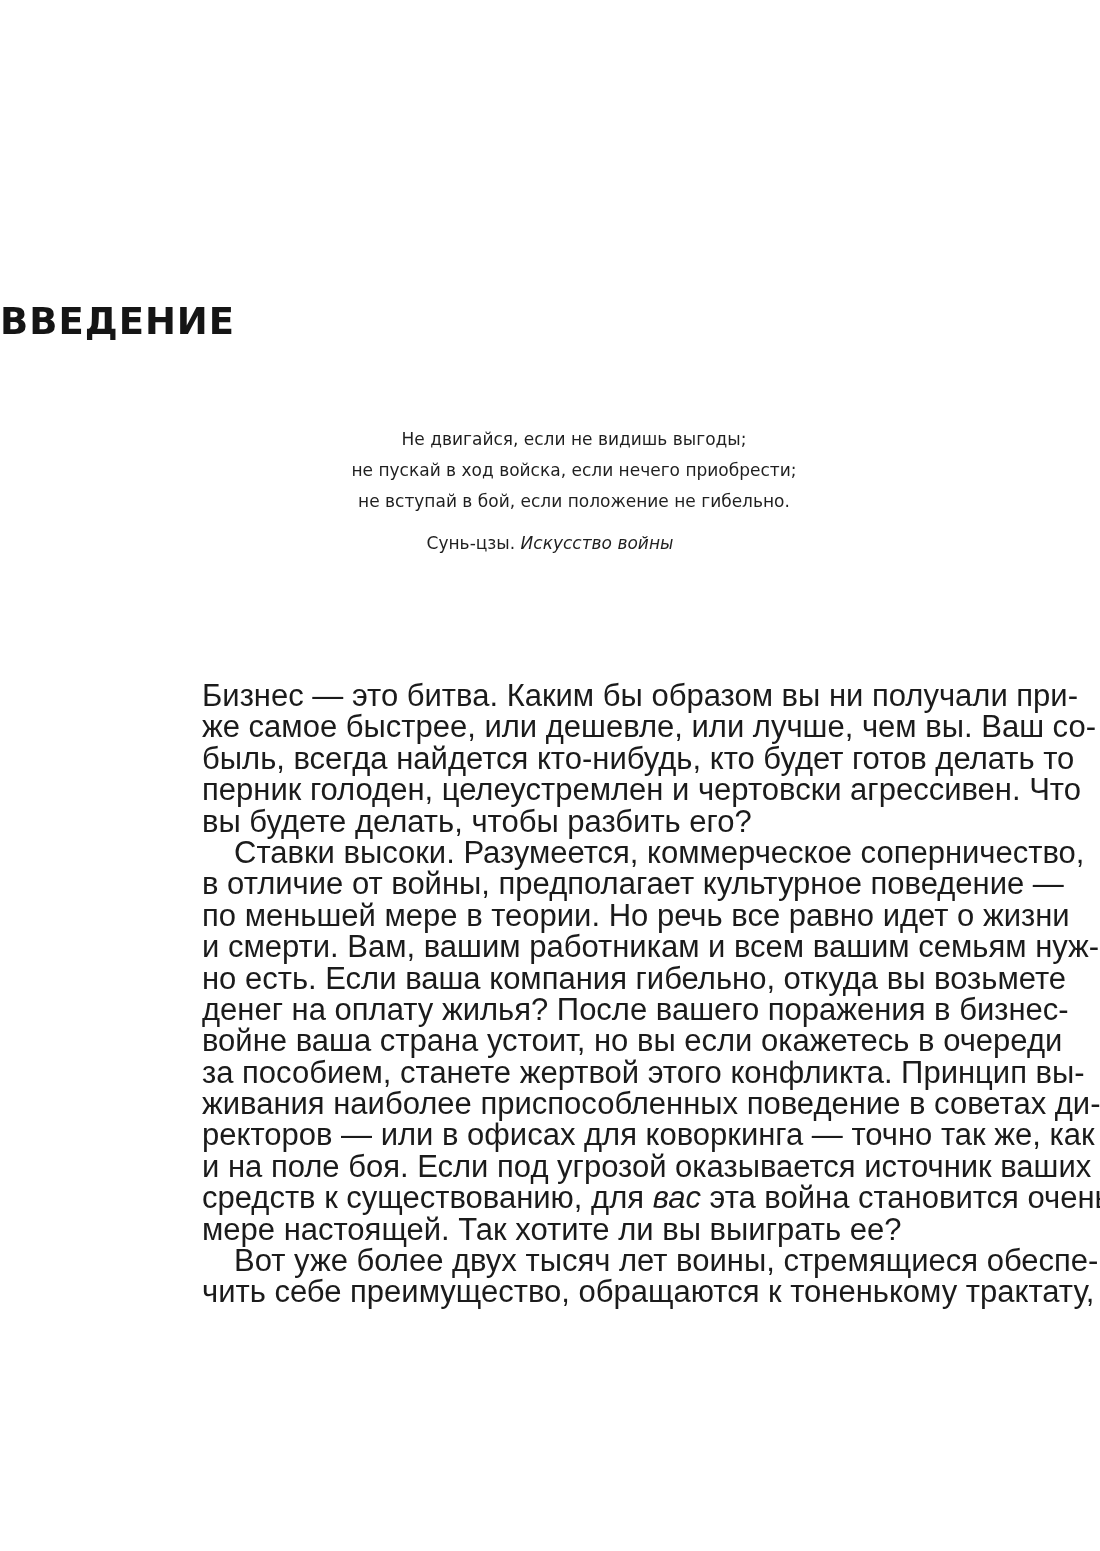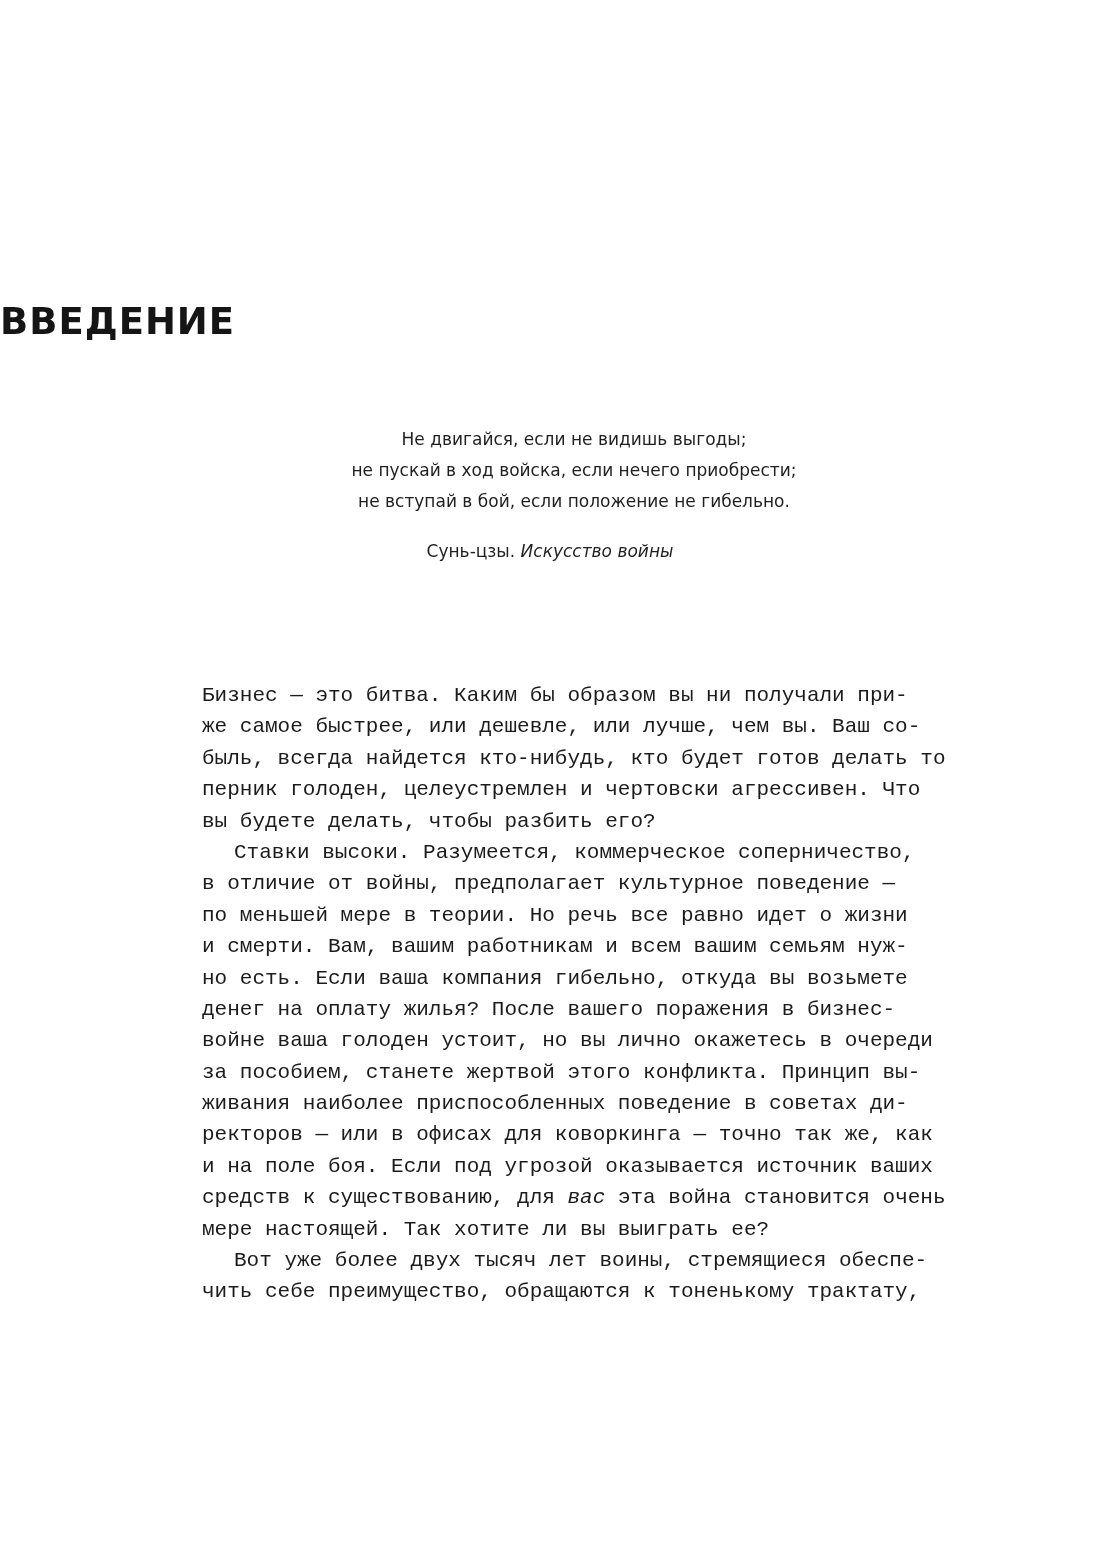--- a/index.html
+++ b/index.html
@@ -46,35 +46,35 @@
     }
     .epigraph .ep-line {
       display: block;
       height: 31px;
       line-height: 31px;
       white-space: nowrap;
       margin-left: 48px;
     }
     .epigraph .ep-source {
       display: block;
-      margin-top: 20px;
+      margin-top: 12px;
       height: 28px;
       line-height: 28px;
       white-space: nowrap;
     }
     .epigraph .ep-source .italic {
       font-style: italic;
     }
     .body-text {
       position: absolute;
       left: 202px;
       top: 680px;
       width: 670px;
-      font-family: Liberation Mono, monospace;
-      font-size: 21px;
+      font-family: Liberation Sans, sans-serif;
+      font-size: 31px;
       color: #1b1b1b;
     }
     .body-text .line {
       display: block;
       height: 31.4px;
       line-height: 31.4px;
       white-space: nowrap;
       text-align: justify;
       text-align-last: justify;
     }
@@ -112,21 +112,21 @@
     <span class="line">быль, всегда найдется кто-нибудь, кто будет готов делать то</span>
     <span class="line">перник голоден, целеустремлен и чертовски агрессивен. Что</span>
     <span class="line last">вы будете делать, чтобы разбить его?</span>
 
     <span class="line indent">Ставки высоки. Разумеется, коммерческое соперничество,</span>
     <span class="line">в отличие от войны, предполагает культурное поведение —</span>
     <span class="line">по меньшей мере в теории. Но речь все равно идет о жизни</span>
     <span class="line">и смерти. Вам, вашим работникам и всем вашим семьям нуж-</span>
     <span class="line">но есть. Если ваша компания гибельно, откуда вы возьмете</span>
     <span class="line">денег на оплату жилья? После вашего поражения в бизнес-</span>
-    <span class="line">войне ваша голоден устоит, но вы лично окажетесь в очереди</span>
+    <span class="line">войне ваша страна устоит, но вы если окажетесь в очереди</span>
     <span class="line">за пособием, станете жертвой этого конфликта. Принцип вы-</span>
     <span class="line">живания наиболее приспособленных поведение в советах ди-</span>
     <span class="line">ректоров — или в офисах для коворкинга — точно так же, как</span>
     <span class="line">и на поле боя. Если под угрозой оказывается источник ваших</span>
     <span class="line"><span>средств к существованию, для </span><em>вас</em><span> эта война становится очень</span></span>
     <span class="line last">мере настоящей. Так хотите ли вы выиграть ее?</span>
 
     <span class="line indent">Вот уже более двух тысяч лет воины, стремящиеся обеспе-</span>
     <span class="line">чить себе преимущество, обращаются к тоненькому трактату,</span>
   </div>

